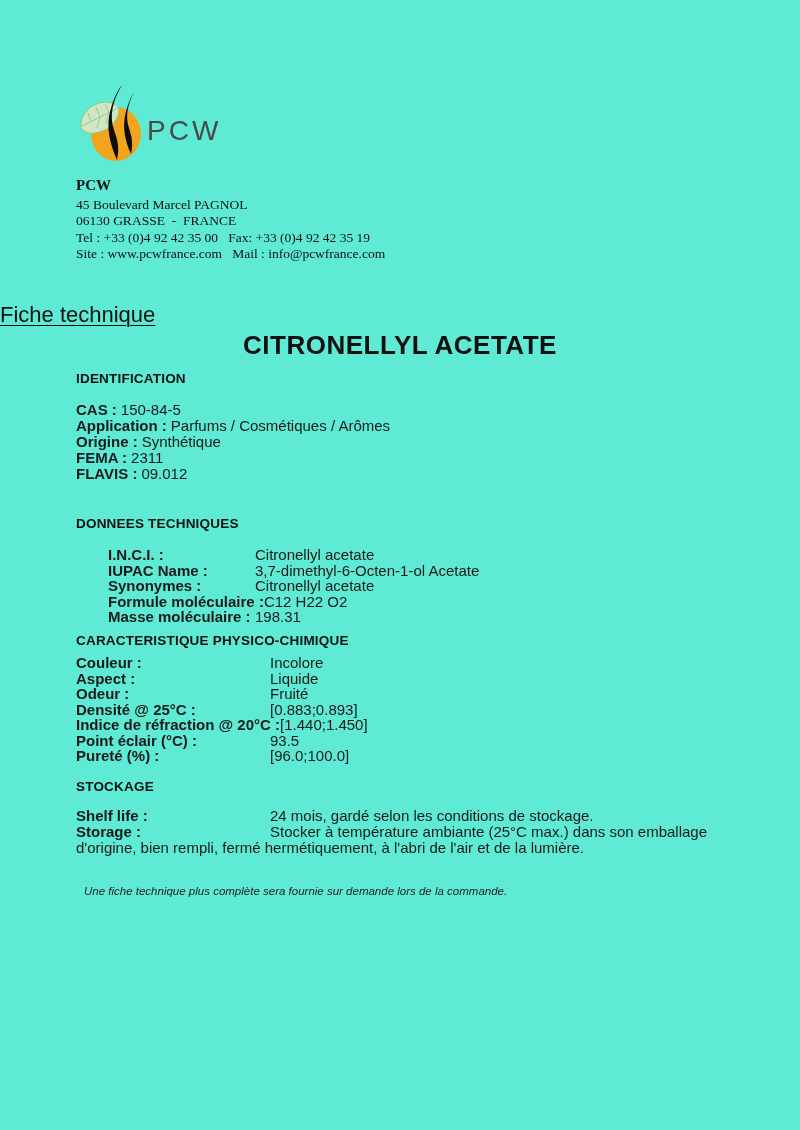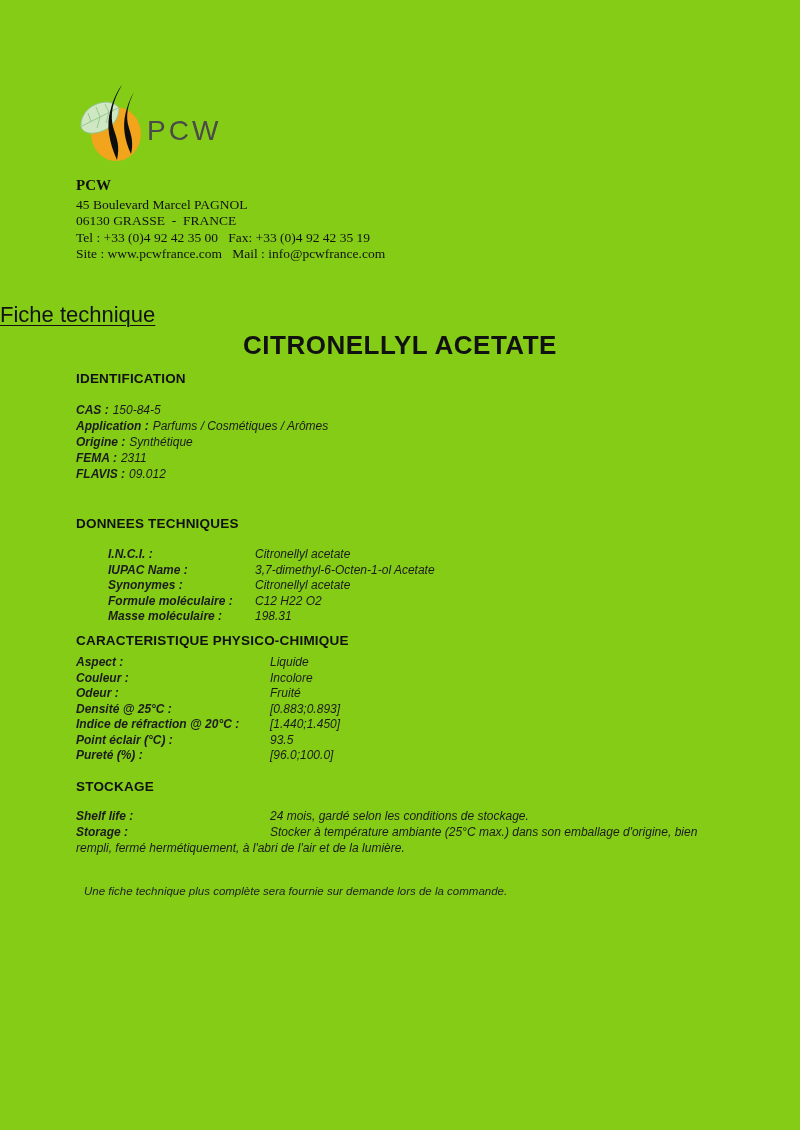--- a/index.html
+++ b/index.html
@@ -1,21 +1,21 @@
 <!DOCTYPE html>
 <html><head>
 <meta charset="utf-8">
 <style>
   html, body { margin: 0; padding: 0; background: #e8e8e8; }
   .page {
     position: relative;
     width: 800px;
     height: 1130px;
     margin: 0 auto;
-    background: #84cc16;
+    background: #5eead4;
     font-family: "Liberation Sans", sans-serif;
     color: #1b1b1b;
     overflow: hidden;
   }
 
   
   .logo { position: absolute; top: 80px; left: 76px; width: 230px; height: 105px; }
   .logo svg { position: absolute; top: 0; left: 0; }
   .logo-text {
     position: absolute; left: 71px; top: 36px;
@@ -50,21 +50,21 @@
   }
   #sec-identification { top: 371px; }
   #sec-identification .rows { margin-top: 15px; }
   #sec-donnees { top: 516px; }
   #sec-donnees .rows { margin-top: 15px; }
   #sec-physico { top: 633px; }
   #sec-physico .rows { margin-top: 6px; }
   #sec-stockage { top: 779px; }
   #sec-stockage .rows { margin-top: 13px; }
 
-  .row { font-size: 12px; line-height: 15.5px; font-style: italic; }
+  .row { font-size: 15px; line-height: 15.5px; }
   #sec-identification .row { line-height: 16px; }
   #sec-stockage .row { line-height: 16px; }
   .row .label { font-weight: bold; }
   .inline-row .value { margin-left: 4px; }
   .col-row .label { display: inline-block; vertical-align: top; }
   #sec-donnees .col-row .label { min-width: 147px; padding-left: 32px; }
   #sec-physico .col-row .label, #sec-stockage .col-row .label { min-width: 194px; }
 
   
   .footnote {
@@ -124,22 +124,22 @@
       <div class="row col-row"><span class="label">IUPAC Name :</span><span class="value">3,7-dimethyl-6-Octen-1-ol Acetate</span></div>
       <div class="row col-row"><span class="label">Synonymes :</span><span class="value">Citronellyl acetate</span></div>
       <div class="row col-row"><span class="label">Formule moléculaire :</span><span class="value">C12 H22 O2</span></div>
       <div class="row col-row"><span class="label">Masse moléculaire :</span><span class="value">198.31</span></div>
     </div>
   </div>
 
   <div class="section" id="sec-physico">
     <div class="section-heading">CARACTERISTIQUE PHYSICO-CHIMIQUE</div>
     <div class="rows">
+      <div class="row col-row"><span class="label">Couleur :</span><span class="value">Incolore</span></div>
       <div class="row col-row"><span class="label">Aspect :</span><span class="value">Liquide</span></div>
-      <div class="row col-row"><span class="label">Couleur :</span><span class="value">Incolore</span></div>
       <div class="row col-row"><span class="label">Odeur :</span><span class="value">Fruité</span></div>
       <div class="row col-row"><span class="label">Densité @ 25°C :</span><span class="value">[0.883;0.893]</span></div>
       <div class="row col-row"><span class="label">Indice de réfraction @ 20°C :</span><span class="value">[1.440;1.450]</span></div>
       <div class="row col-row"><span class="label">Point éclair (°C) :</span><span class="value">93.5</span></div>
       <div class="row col-row"><span class="label">Pureté (%) :</span><span class="value">[96.0;100.0]</span></div>
     </div>
   </div>
 
   <div class="section" id="sec-stockage">
     <div class="section-heading">STOCKAGE</div>

